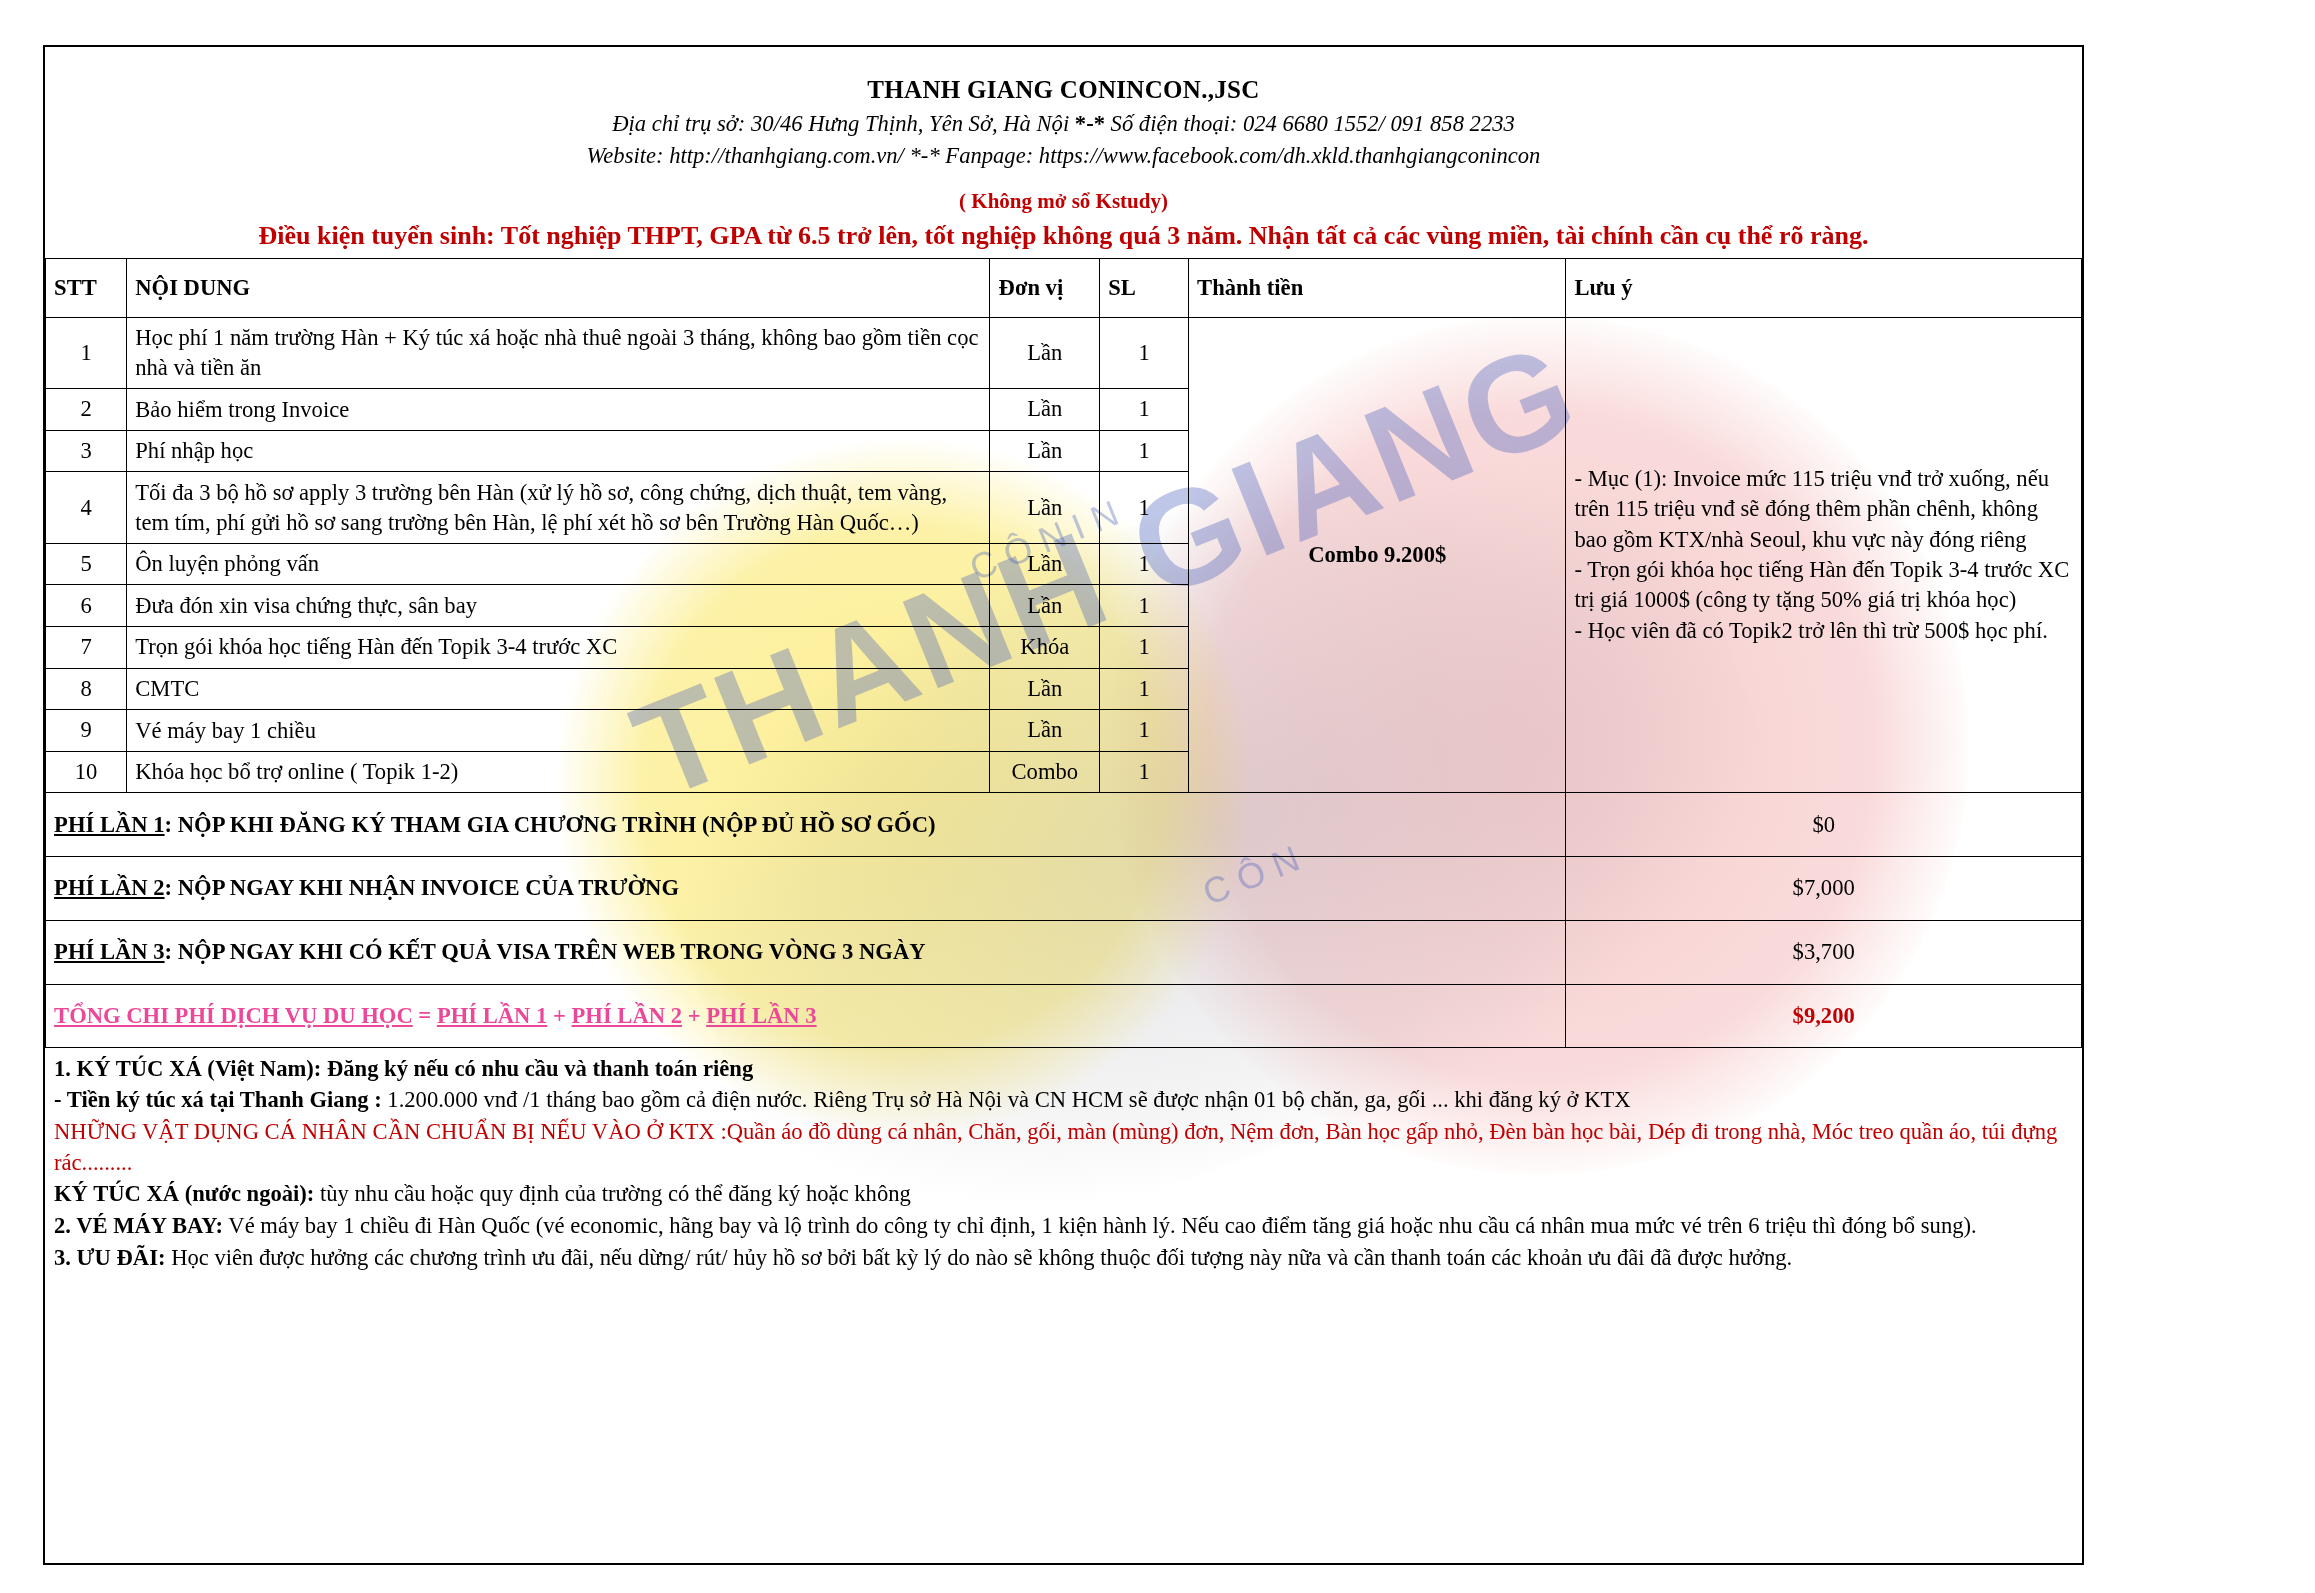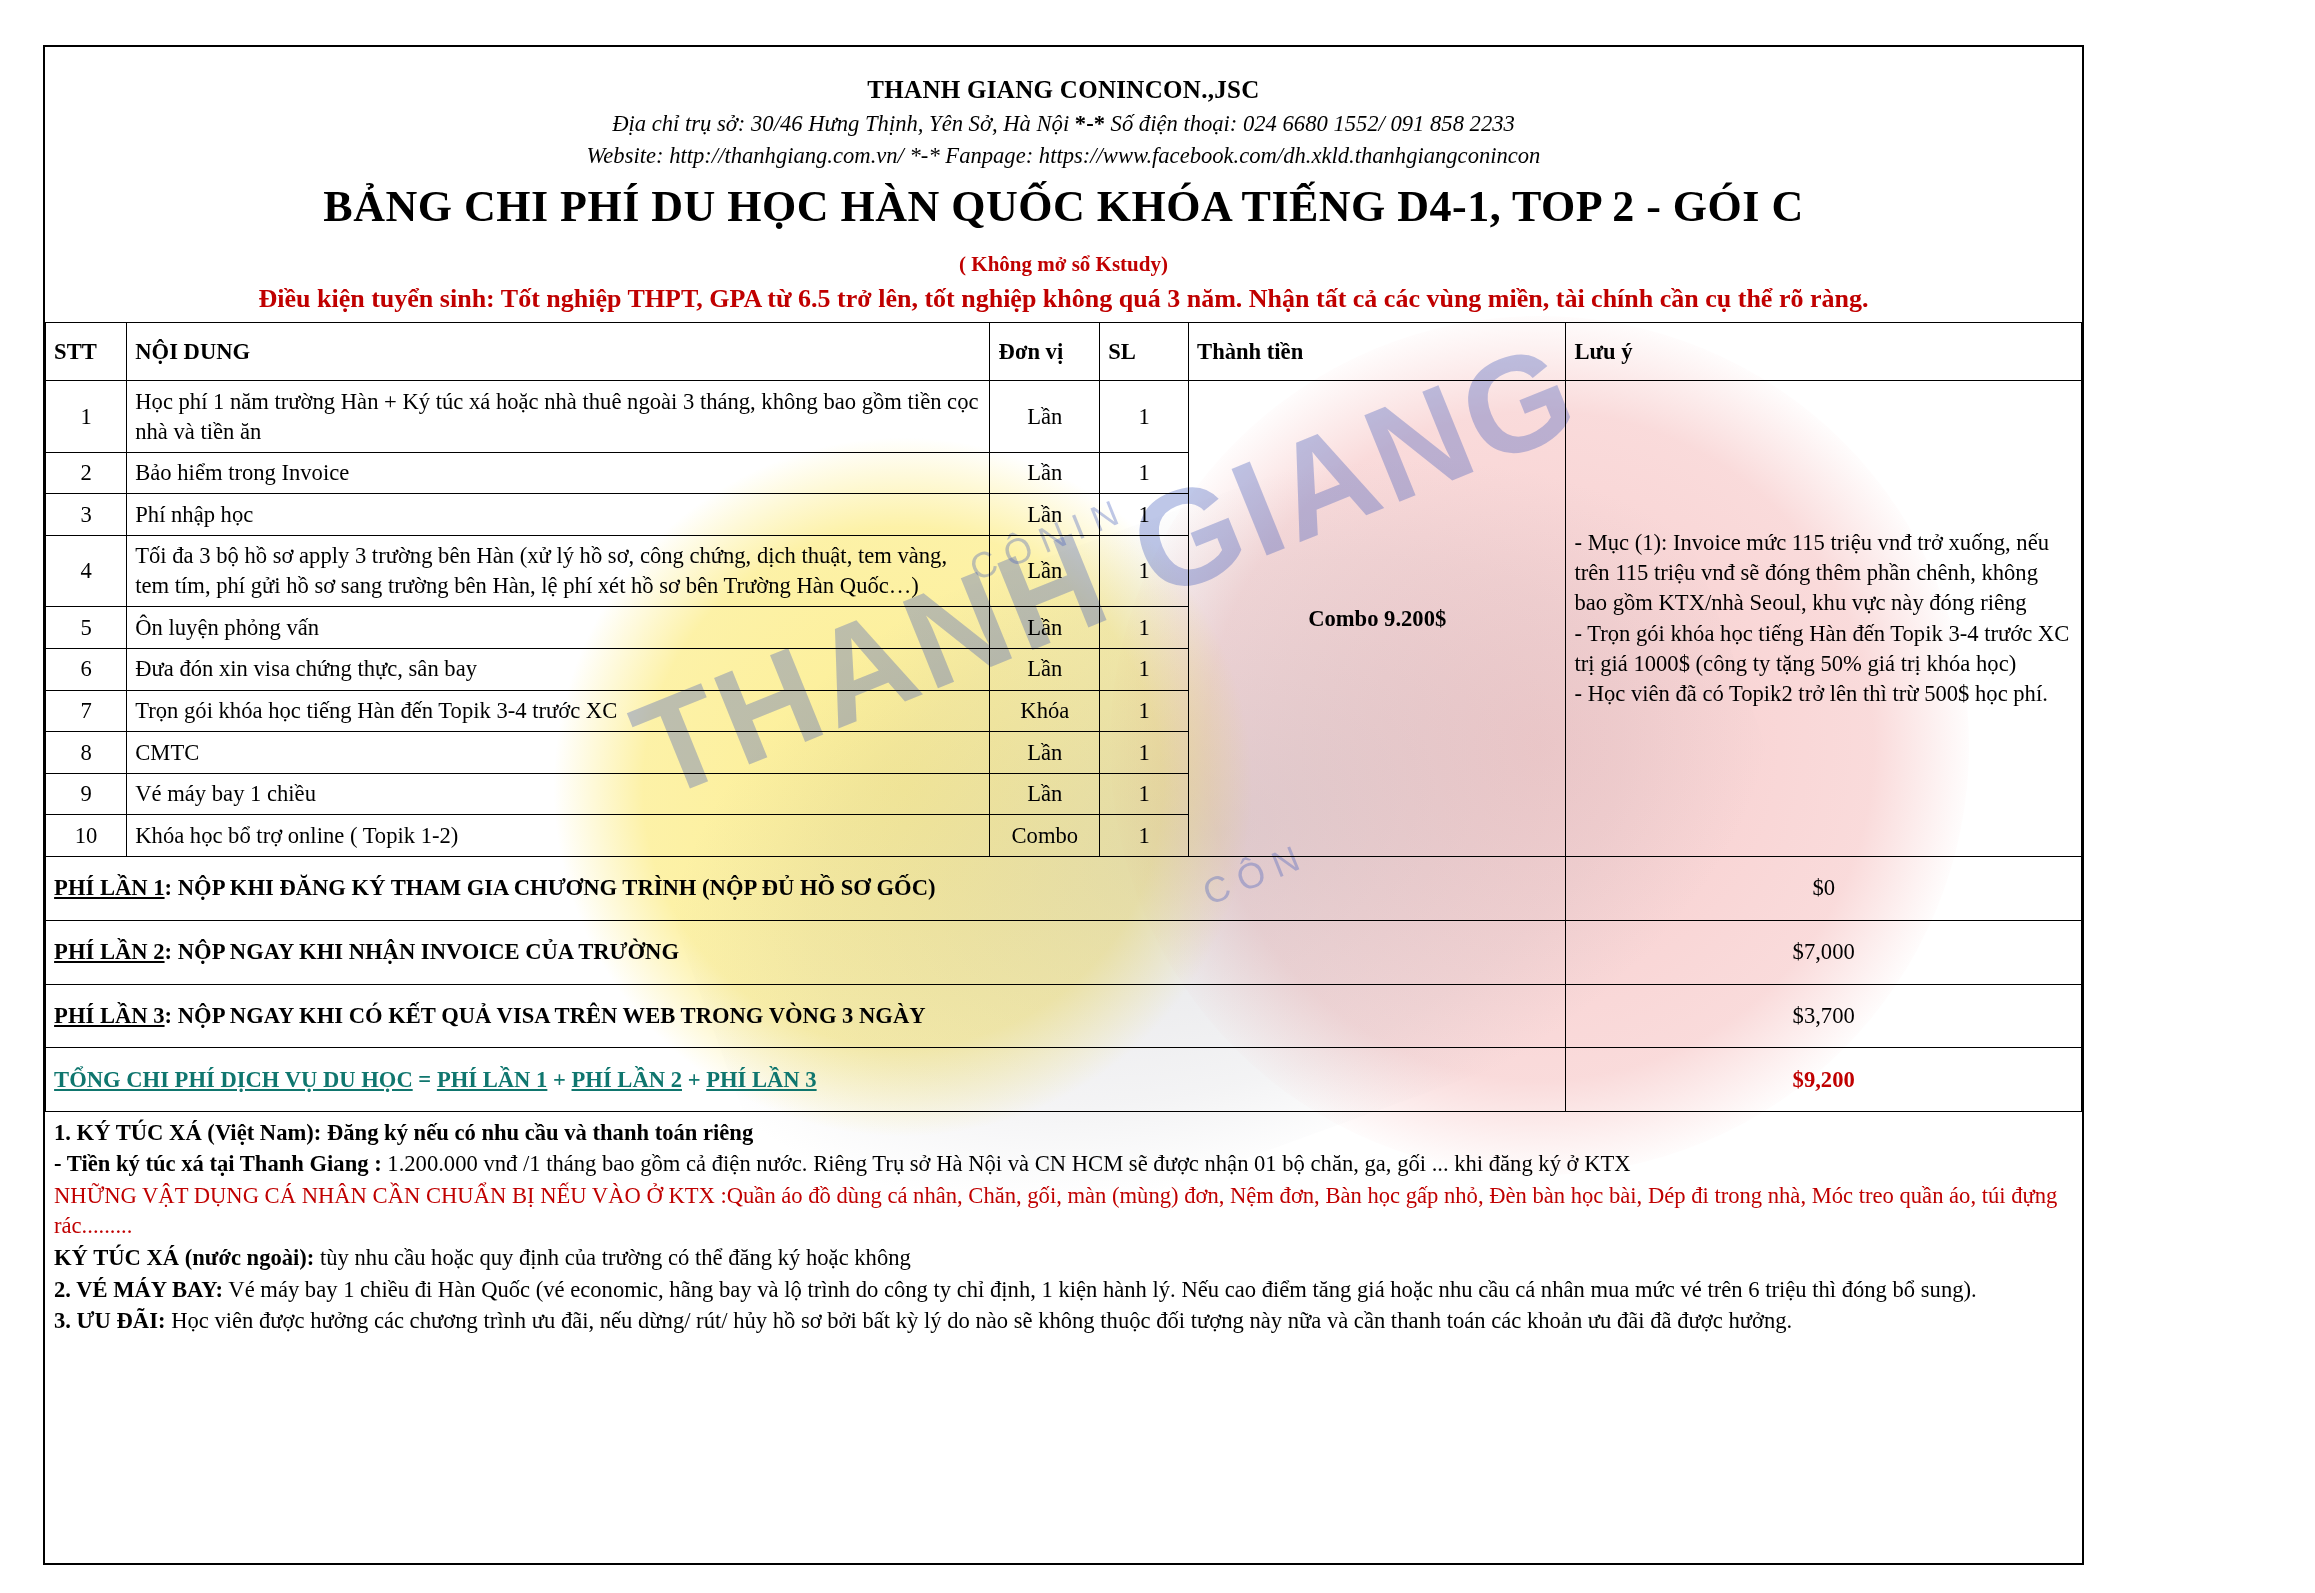--- a/index.html
+++ b/index.html
@@ -182,21 +182,21 @@
   .phi-amt {
     text-align: center;
     font-size: 23.5px;
   }
   tr.total td {
     height: 52px;
   }
   .total-label {
     font-weight: bold;
     font-size: 23.5px;
-    color: #0f766e;
+    color: #ec4899;
   }
   .total-label .u { text-decoration: underline; }
   .total-amt {
     text-align: center;
     font-weight: bold;
     font-size: 23.5px;
     color: #c00000;
   }
   
   .notes {
@@ -227,21 +227,20 @@
     <div class="addr">
       <span>Địa chỉ trụ sở: 30/46 Hưng Thịnh, Yên Sở, Hà Nội</span>
       <span class="sep">*-*</span>
       <span>Số điện thoại: 024 6680 1552/ 091 858 2233</span>
     </div>
     <div class="web">
       <span>Website: http://thanhgiang.com.vn/</span>
       <span class="sep">*-*</span>
       <span>Fanpage: https://www.facebook.com/dh.xkld.thanhgiangconincon</span>
     </div>
-    <div class="title">BẢNG CHI PHÍ DU HỌC HÀN QUỐC KHÓA TIẾNG D4-1, TOP 2 - GÓI C</div>
     <div class="subtitle">( Không mở sổ Kstudy)</div>
     <div class="cond">Điều kiện tuyển sinh: Tốt nghiệp THPT, GPA từ 6.5 trở lên, tốt nghiệp không quá 3 năm. Nhận tất cả các vùng miền, tài chính cần cụ thể rõ ràng.</div>
   </div>
 
   <table class="main">
     <colgroup>
       <col style="width:74px">
       <col style="width:787px">
       <col style="width:100px">
       <col style="width:81px">

